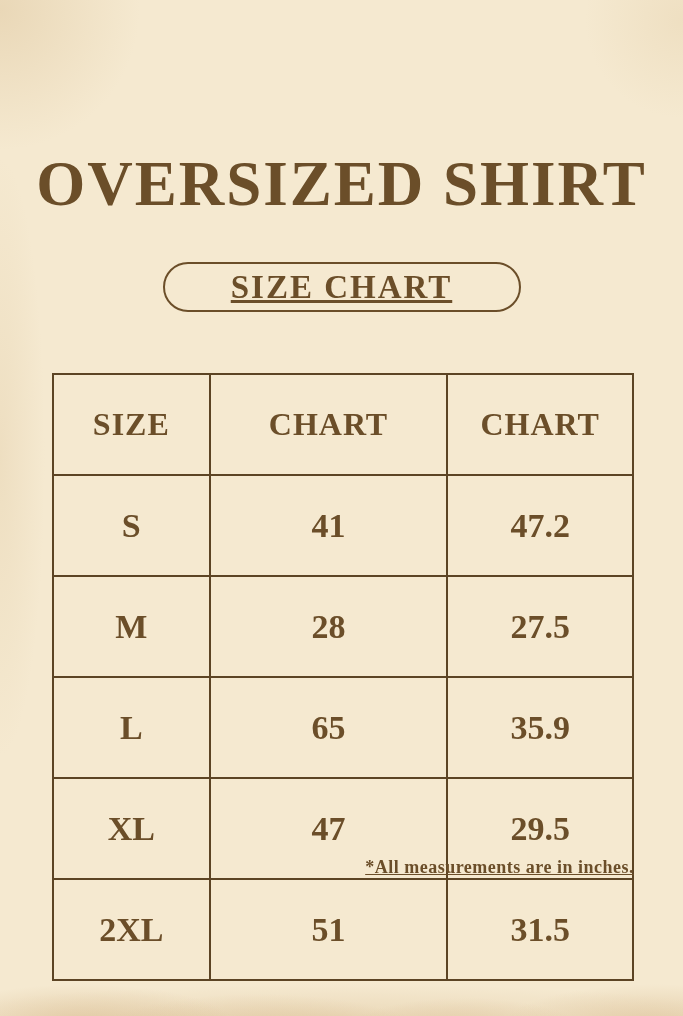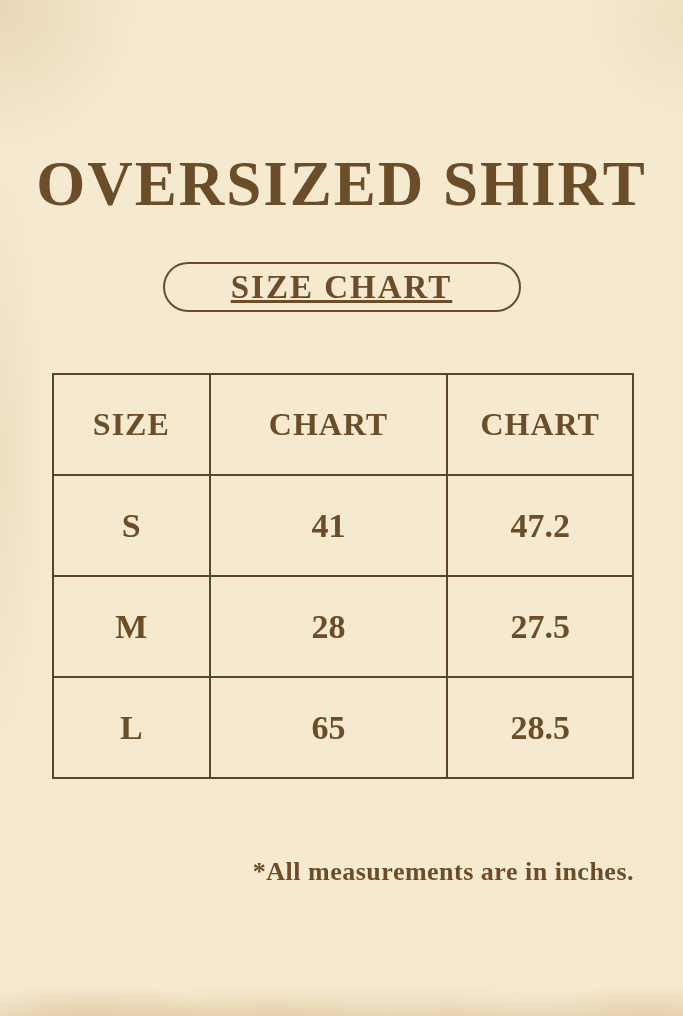--- a/index.html
+++ b/index.html
@@ -72,23 +72,24 @@
   .size-table th { font-size: 32px; letter-spacing: 1px; }
   .size-table td { font-size: 34px; }
   .col-size   { width: 27%; }
   .col-chest  { width: 41%; }
   .col-length { width: 32%; }
   .footnote {
     position: absolute;
     top: 857px; left: 52px;
     width: 582px;
     text-align: right;
-    font-size: 26px;
+    font-size: 18px;
     font-weight: 700;
     letter-spacing: 0.5px;
+    text-decoration: underline;
   }
 </style>
 </head>
 <body>
 
 <div class="page">
 
   <div class="title">OVERSIZED SHIRT</div>
 
   <div class="badge">
@@ -115,20 +116,30 @@
         <td>47.2</td>
       </tr>
       <tr>
         <td>M</td>
         <td>28</td>
         <td>27.5</td>
       </tr>
       <tr>
         <td>L</td>
         <td>65</td>
-        <td>28.5</td>
+        <td>35.9</td>
+      </tr>
+      <tr>
+        <td>XL</td>
+        <td>47</td>
+        <td>29.5</td>
+      </tr>
+      <tr>
+        <td>2XL</td>
+        <td>51</td>
+        <td>31.5</td>
       </tr>
     </tbody>
   </table>
 
   <div class="footnote">*All measurements are in inches.</div>
 
 </div>
 
 </body></html>

